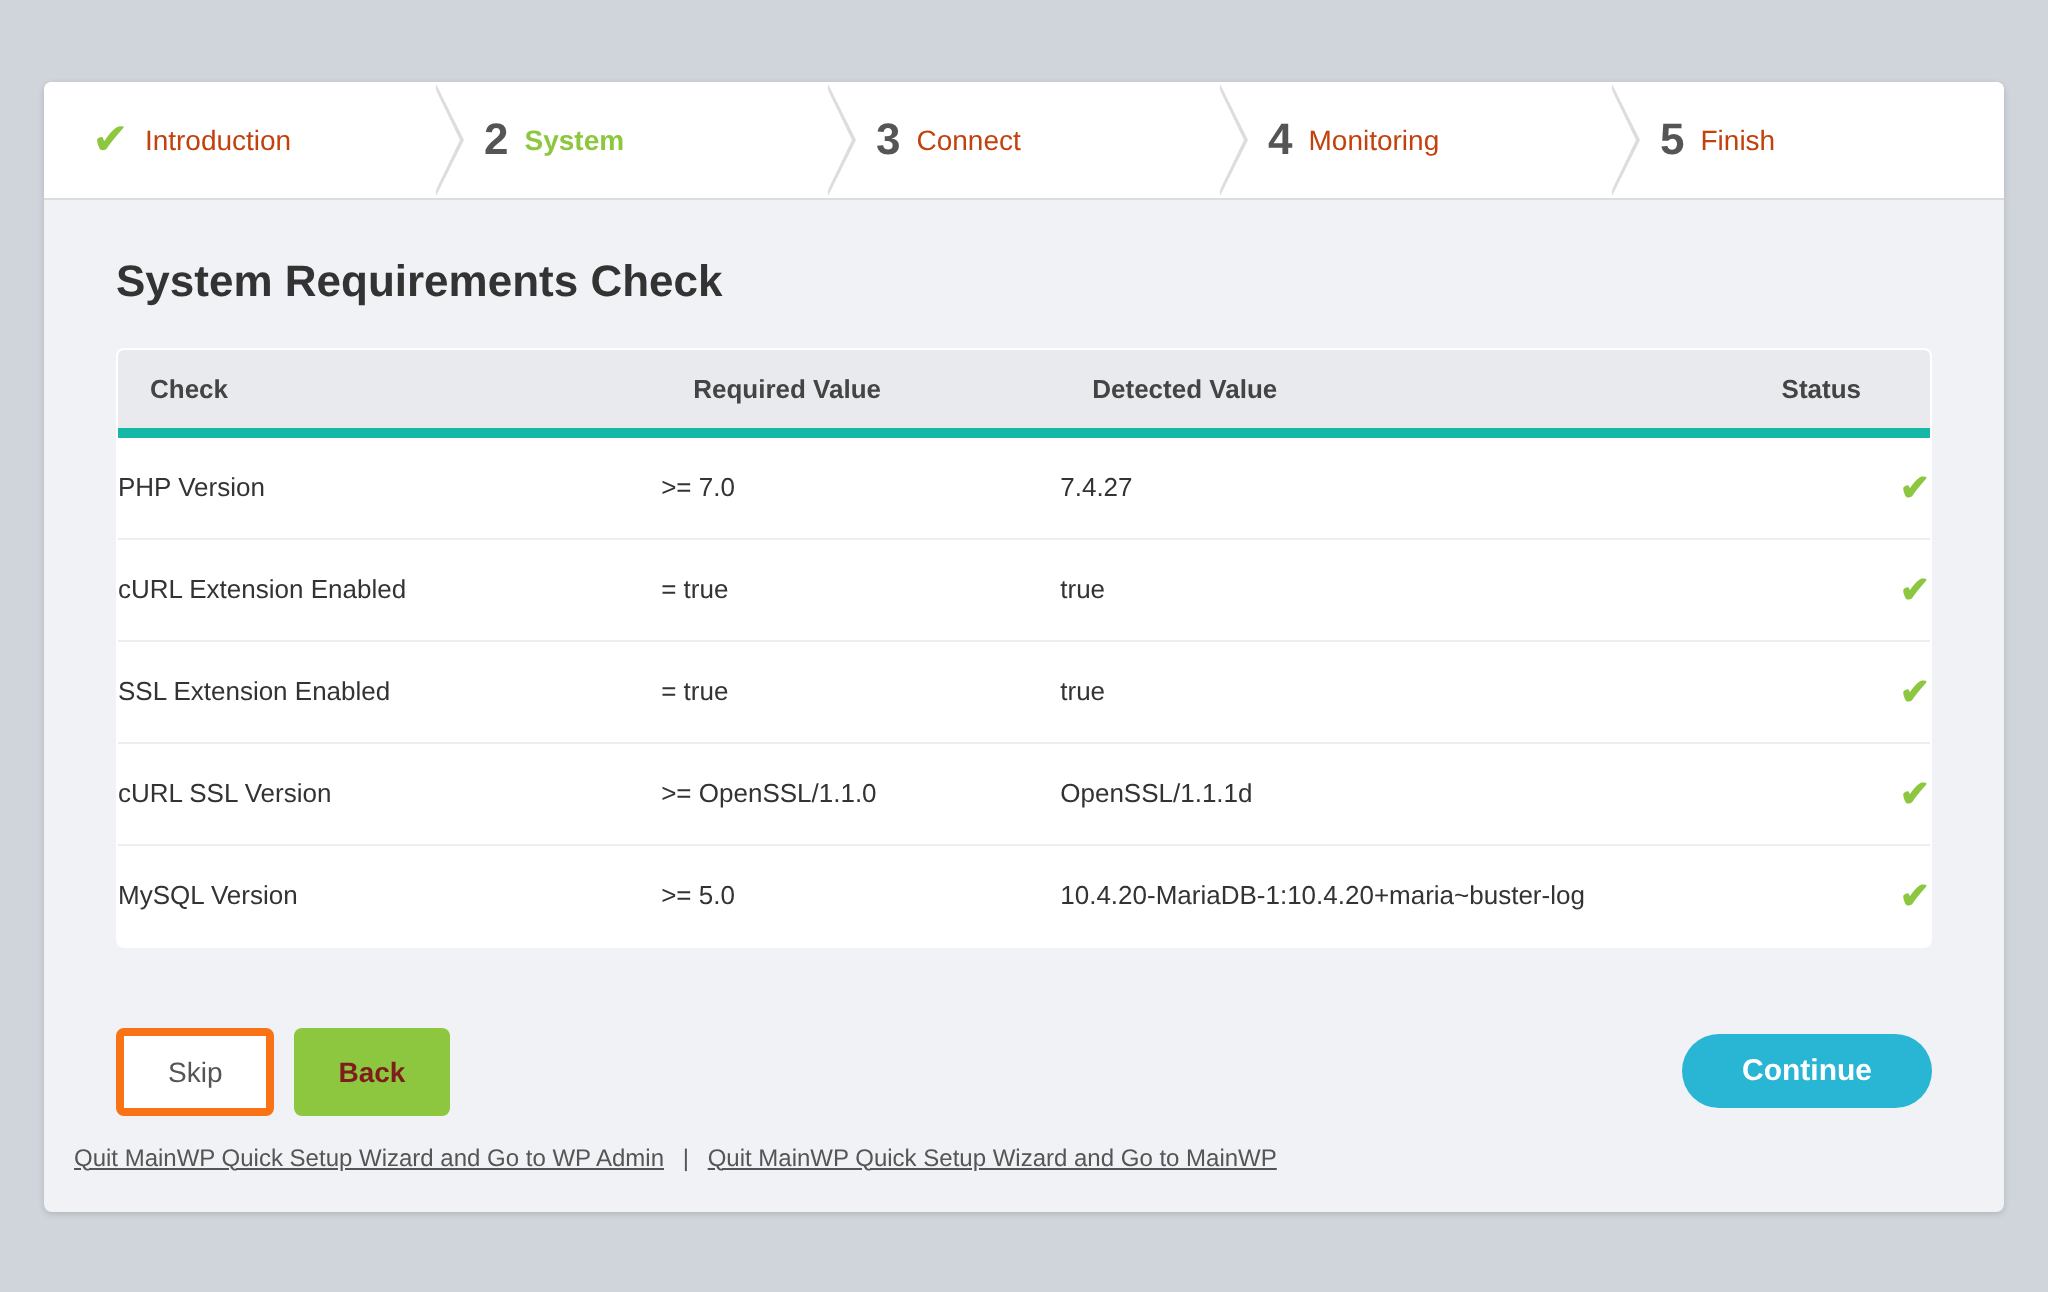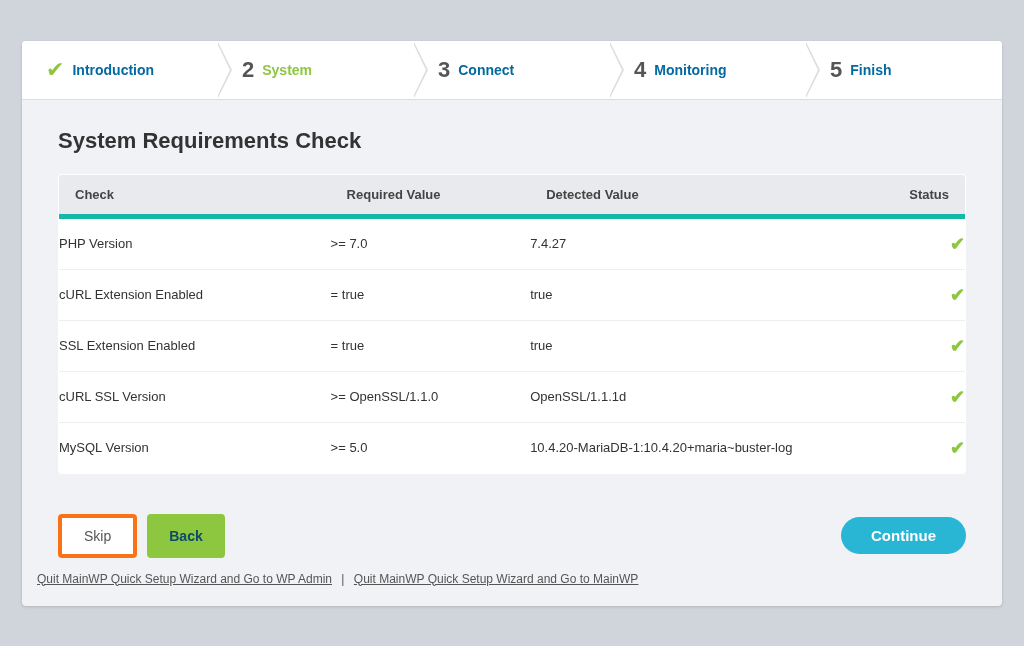--- a/index.html
+++ b/index.html
@@ -65,22 +65,22 @@
     }
     .step:last-child::after, .step:last-child::before { display: none; }
     .step-number {
       font-size: 22px;
       font-weight: bold;
       color: #555;
       margin-right: 8px;
     }
     .step-label {
       font-size: 14px;
-      color: #0369a1;
-      font-weight: bold;
+      color: #c2410c;
+      font-weight: normal;
     }
     .step.active .step-label {
       color: #8dc63f;
       font-weight: bold;
     }
     .step.active .step-number {
       color: #555;
     }
     .step-check {
       color: #8dc63f;
@@ -111,21 +111,21 @@
     .check-table th {
       background: #e8eaed;
       text-align: left;
       padding: 12px 16px;
       font-size: 13px;
       font-weight: bold;
       color: #444;
       border-bottom: 5px solid #14b8a6;
     }
     .check-table th:last-child {
-      text-align: right;
+      text-align: left;
     }
     .check-table td {
       padding: 14px 0;
       font-size: 13px;
       color: #333;
       border-bottom: 1px solid #eee;
       vertical-align: middle;
     }
     .check-table td:last-child {
       text-align: right;
@@ -165,21 +165,21 @@
       border-radius: 4px;
       color: #555;
       cursor: pointer;
     }
     .btn-back {
       padding: 10px 22px;
       font-size: 14px;
       background: #8dc63f;
       border: none;
       border-radius: 4px;
-      color: #0c4a6e;
+      color: #7f1d1d;
       cursor: pointer;
       font-weight: bold;
     }
     .btn-continue {
       padding: 10px 30px;
       font-size: 15px;
       background: #29b6d5;
       border: none;
       border-radius: 25px;
       color: #fff;

